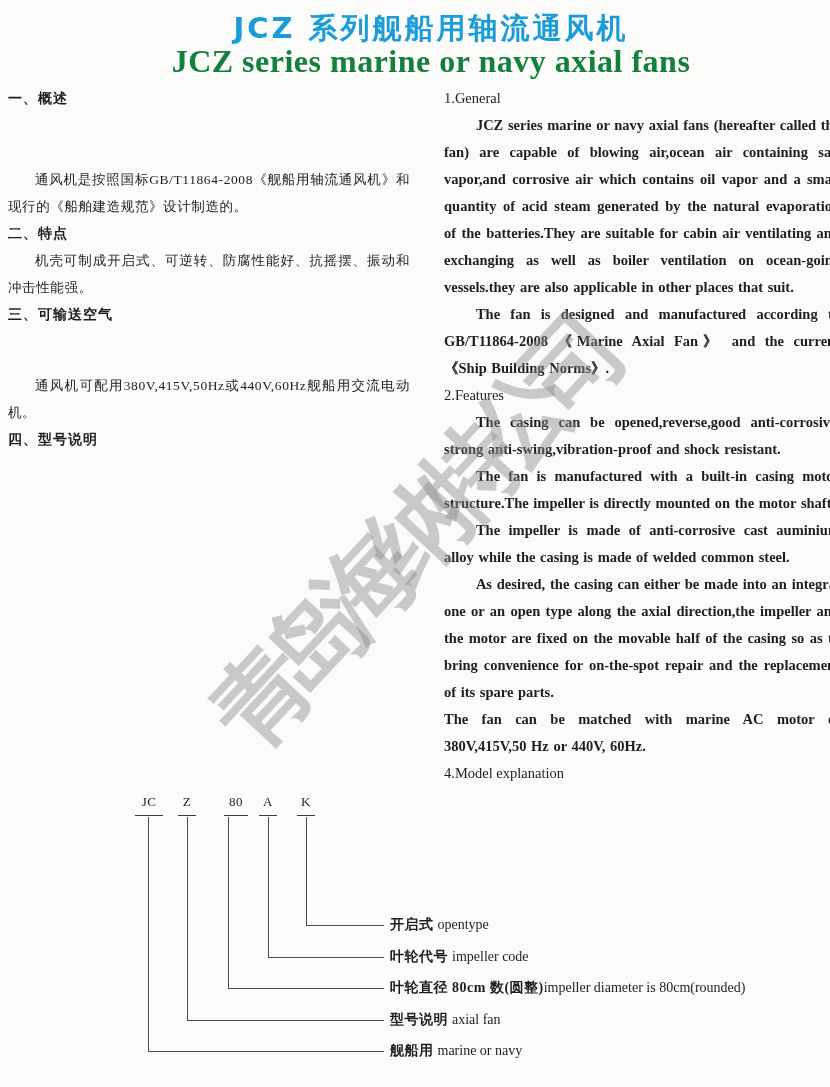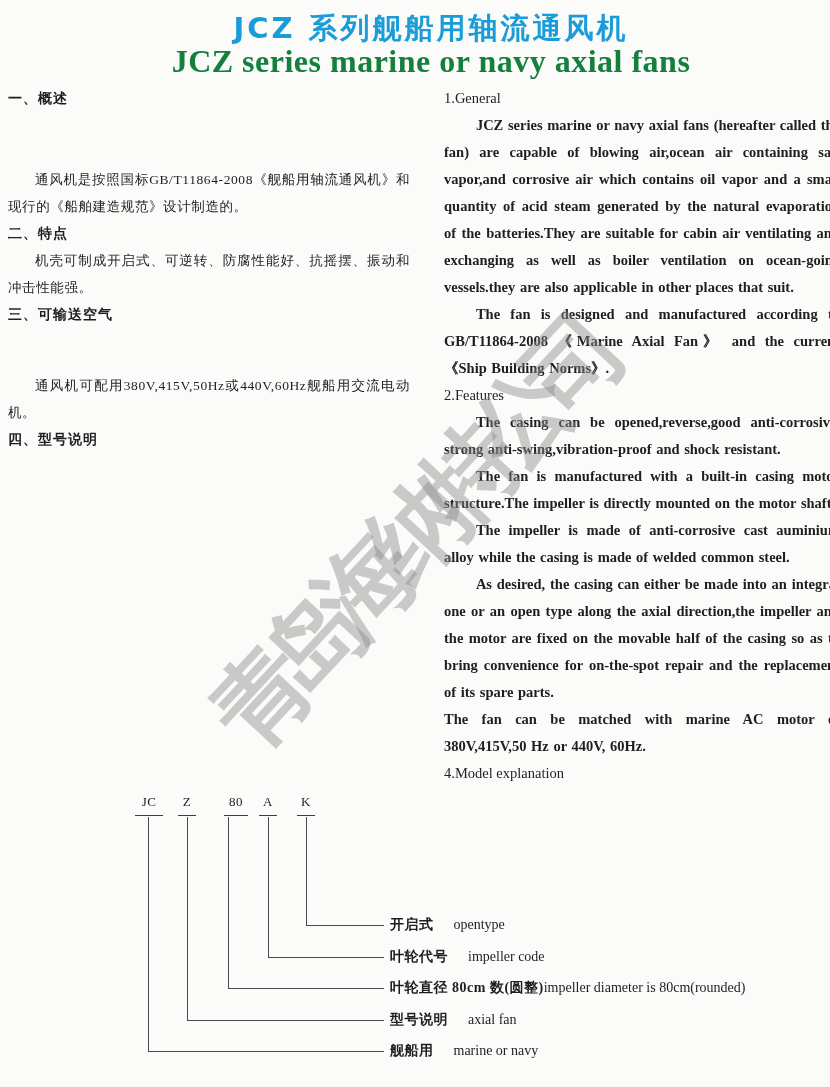--- a/index.html
+++ b/index.html
@@ -63,21 +63,21 @@
   .elbow{
     position:absolute;
     border-left:1px solid #4a4a4a;
     border-bottom:1px solid #4a4a4a;
   }
   .dlabel{
     position:absolute;left:390px;line-height:20px;font-size:14px;
     white-space:nowrap;
   }
   .dlabel .cn{font-weight:700;letter-spacing:0.5px;}
-  .dlabel .en{font-weight:400;margin-left:20px;}
+  .dlabel .en{font-weight:400;margin-left:4px;}
 </style>
 </head>
 <body>
 
 <div class="page">
 
   <div class="watermark">青岛海纳特公司</div>
 
   <div class="hdr">
     <div class="title-cn">JCZ 系列舰船用轴流通风机</div>

